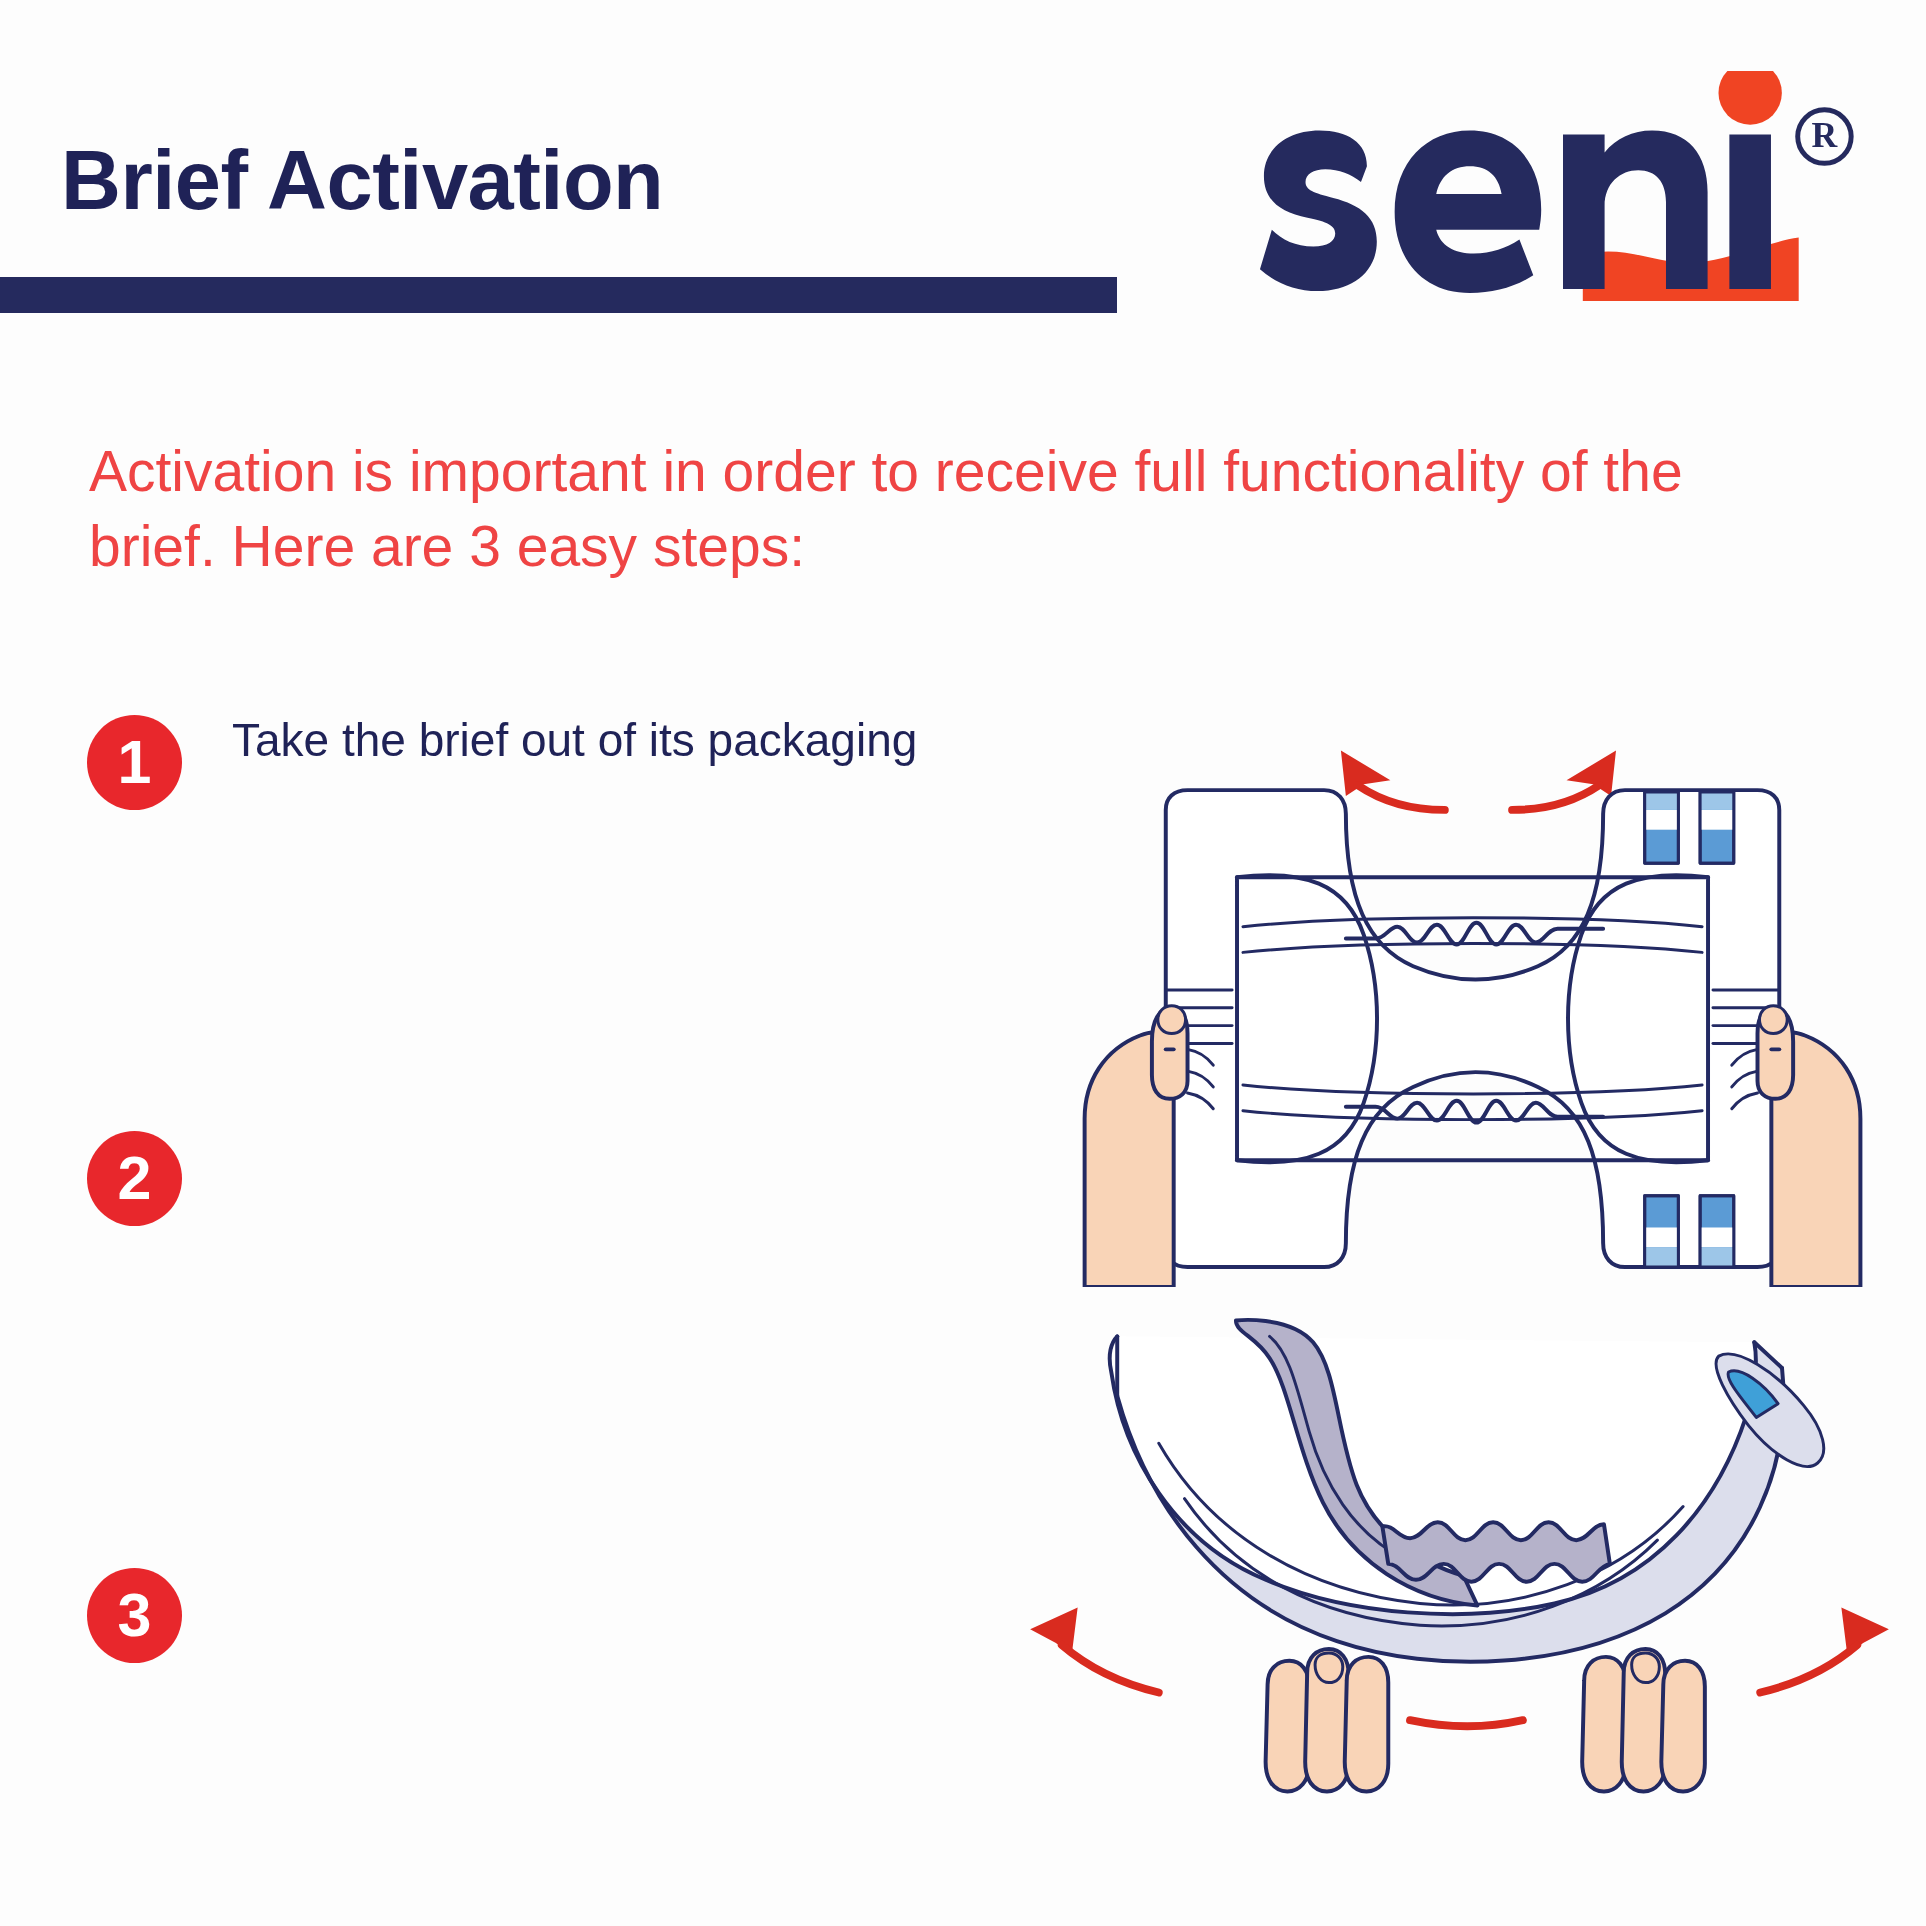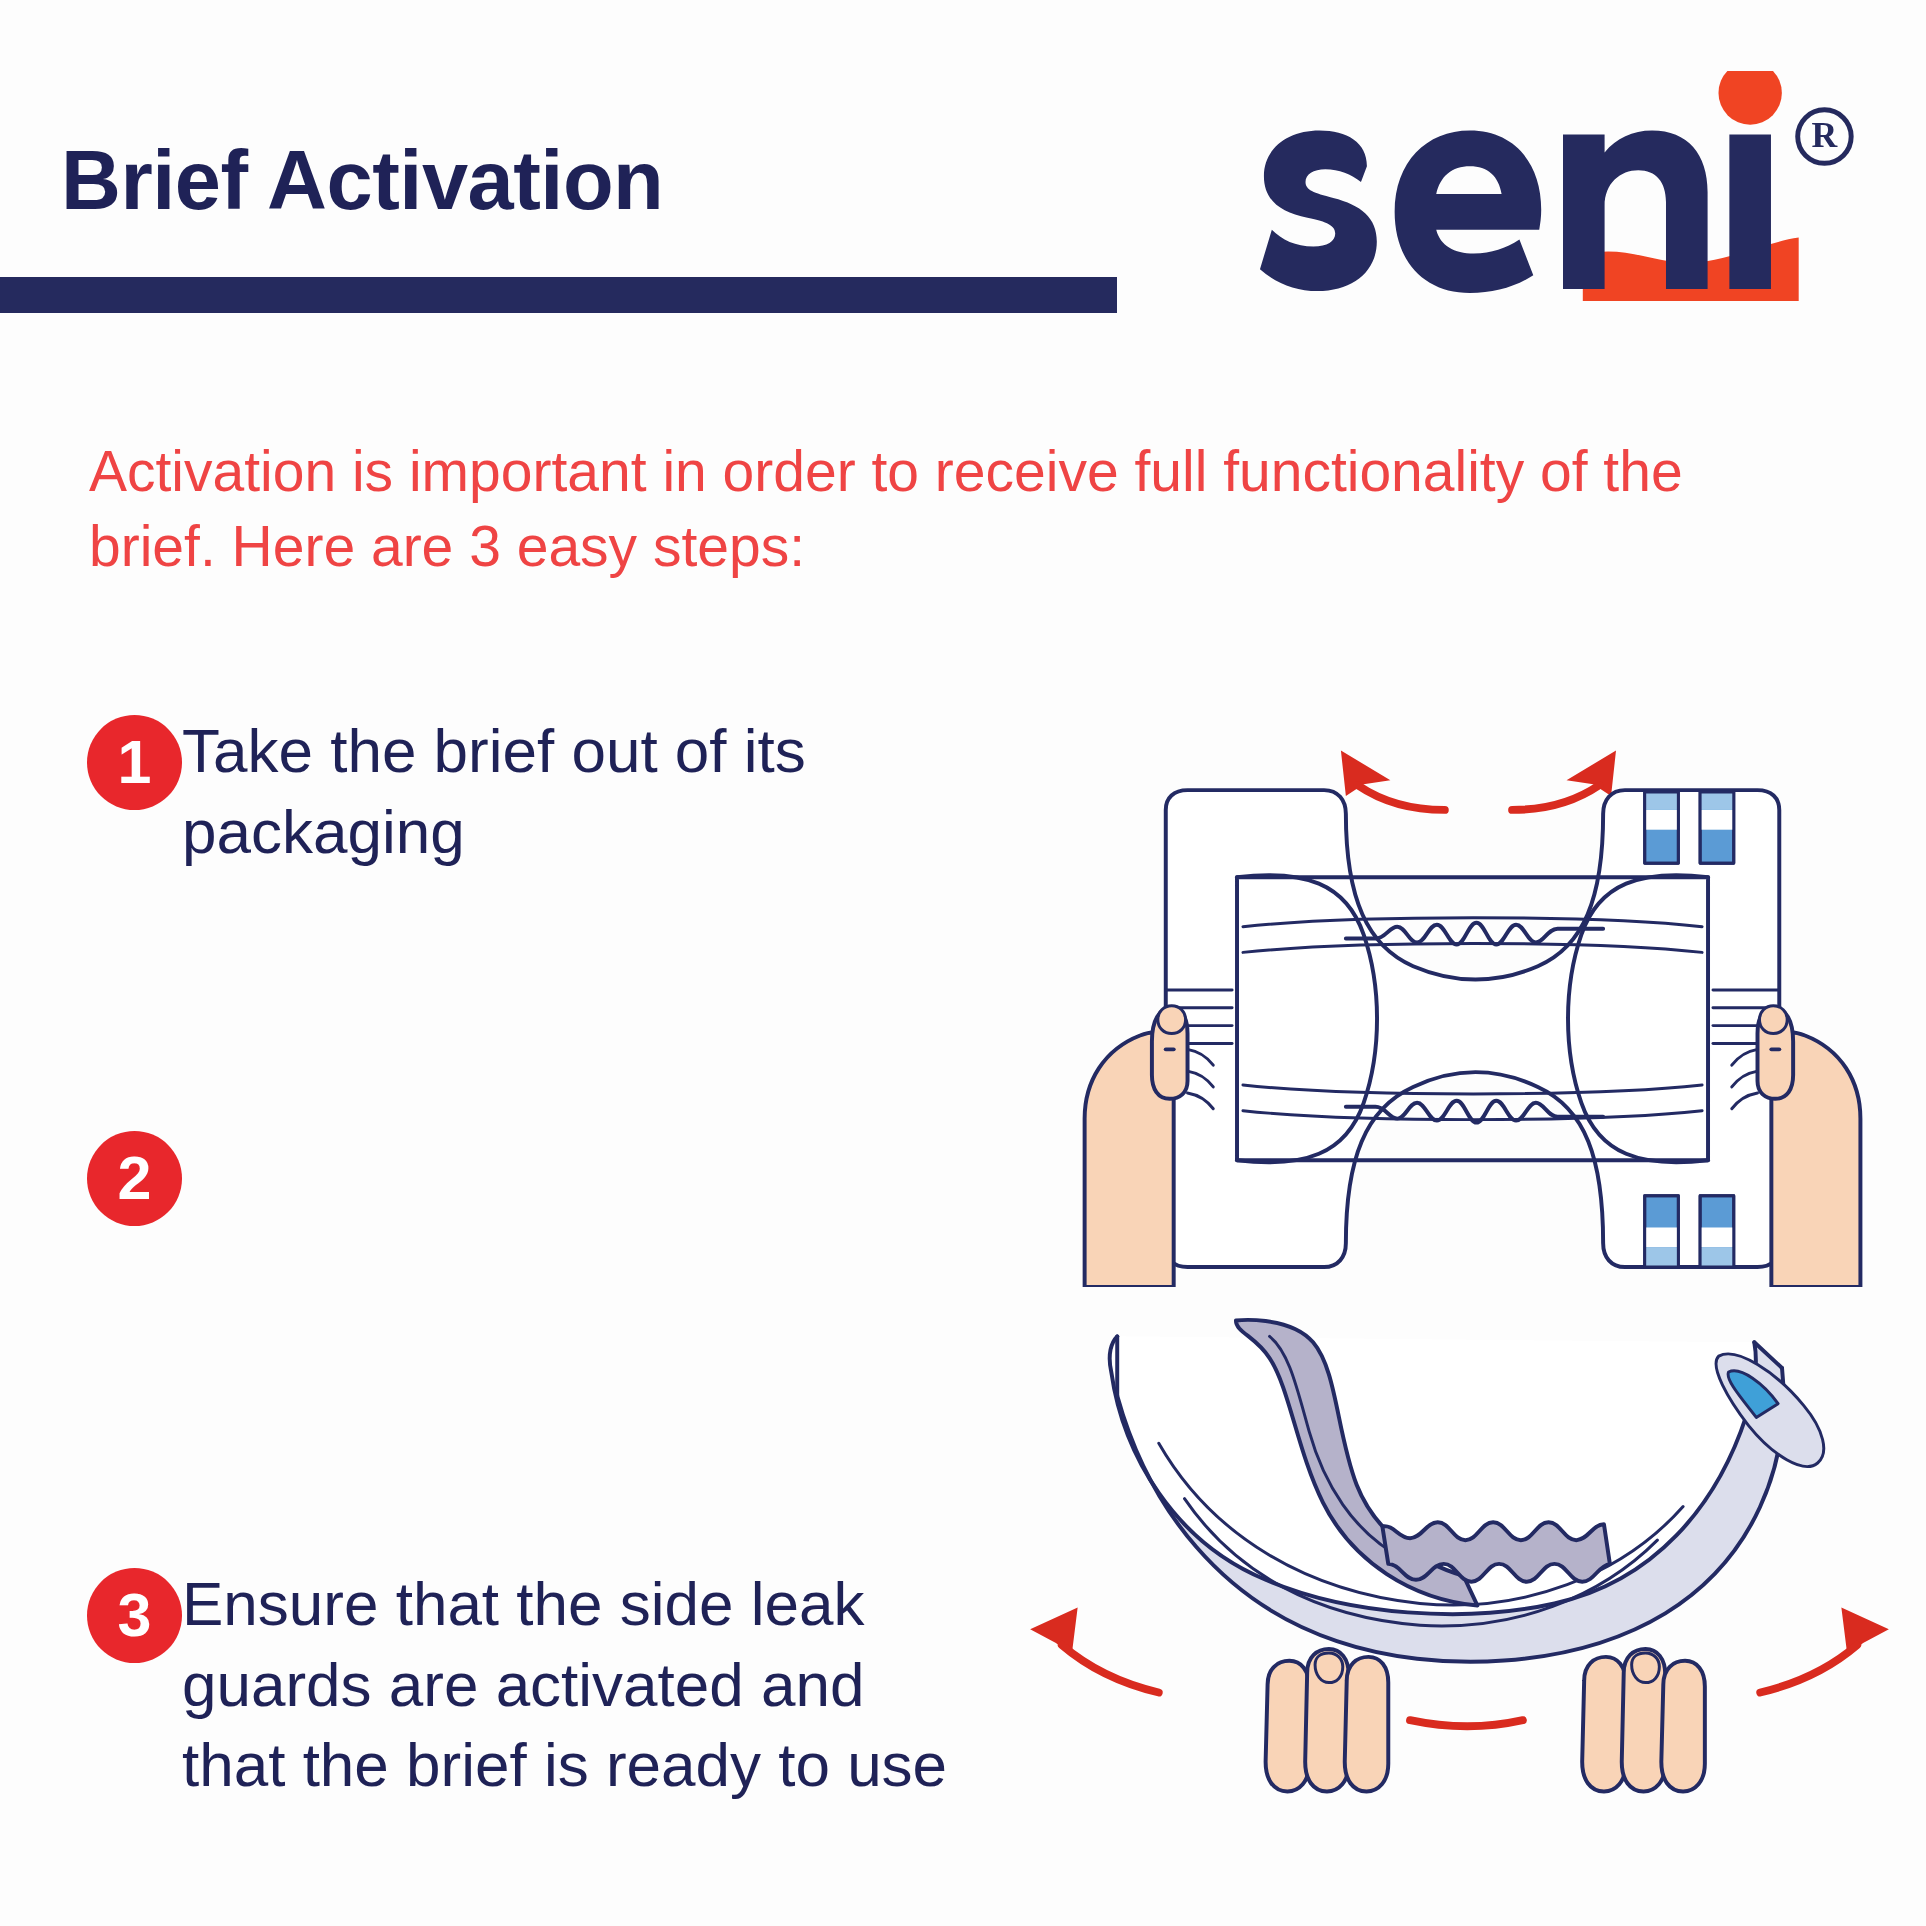--- a/index.html
+++ b/index.html
@@ -90,21 +90,22 @@
     color: #FFFFFF;
     font-size: 61px;
     font-weight: 700;
     display: flex;
     align-items: center;
     justify-content: center;
     line-height: 1;
     margin-top: 4px;
   }
   .step-text {
-    font-size: 62px;
+    margin-left: 50px;
+    font-size: 46px;
     line-height: 1.30;
     color: #1F2257;
     font-weight: 400;
     max-width: 772px;
   }
   .step-text b { font-weight: 700; }
 
   
   #illo-top {
     position: absolute;
@@ -184,21 +185,20 @@
     <div class="step-badge">1</div>
     <div class="step-text">Take the brief out of its packaging</div>
   </div>
 
   <div class="step" id="step-2">
     <div class="step-badge">2</div>
   </div>
 
   <div class="step" id="step-3">
     <div class="step-badge">3</div>
-    <div class="step-text">Ensure that the side leak guards are activated and that the brief is ready to use</div>
   </div>
 </div>
 
 <div id="illo-top">
   <svg viewBox="0 0 860 600" xmlns="http://www.w3.org/2000/svg">
     <g fill="none" stroke="#232A63" stroke-width="4" stroke-linecap="round" stroke-linejoin="round">
 
       <g stroke="none" fill="#D92B1F">
         <path d="M345 88 L295 58 L300 104 L318 92 Z"></path>
       </g>

